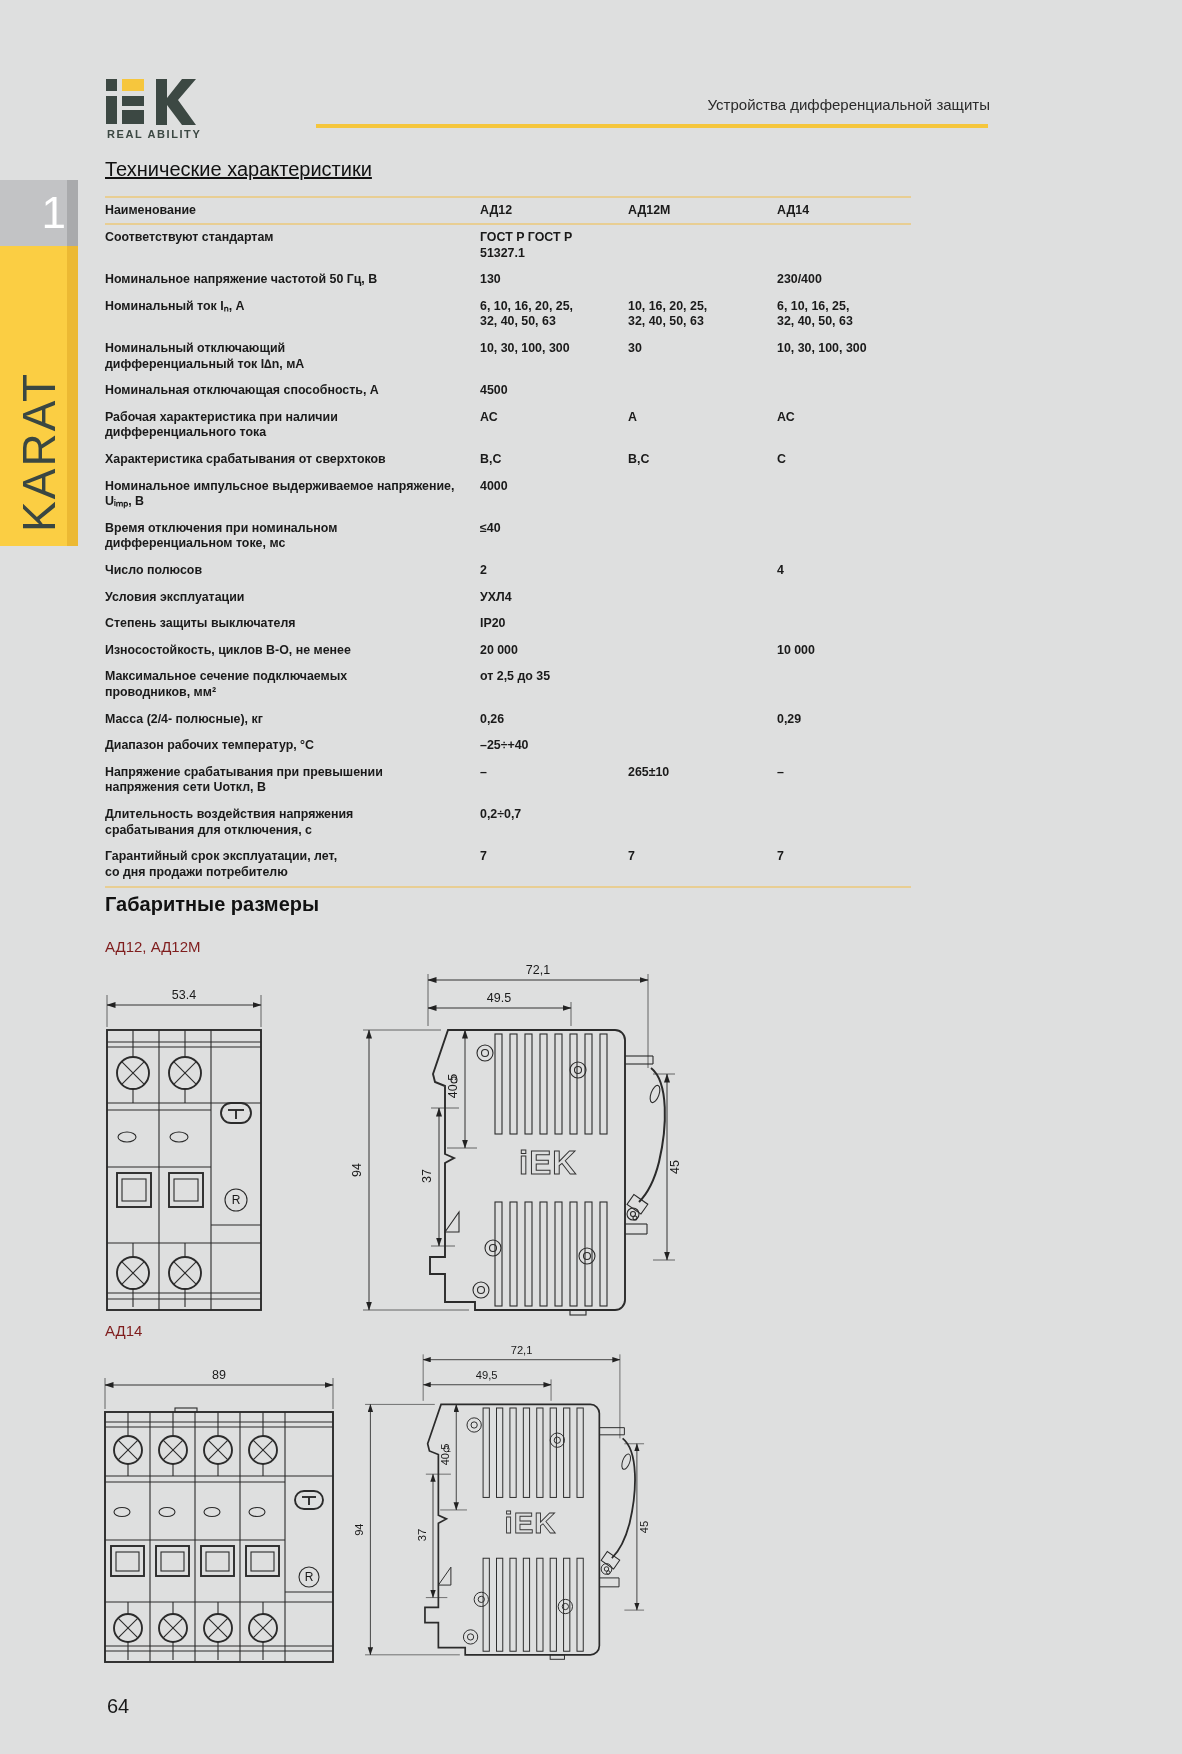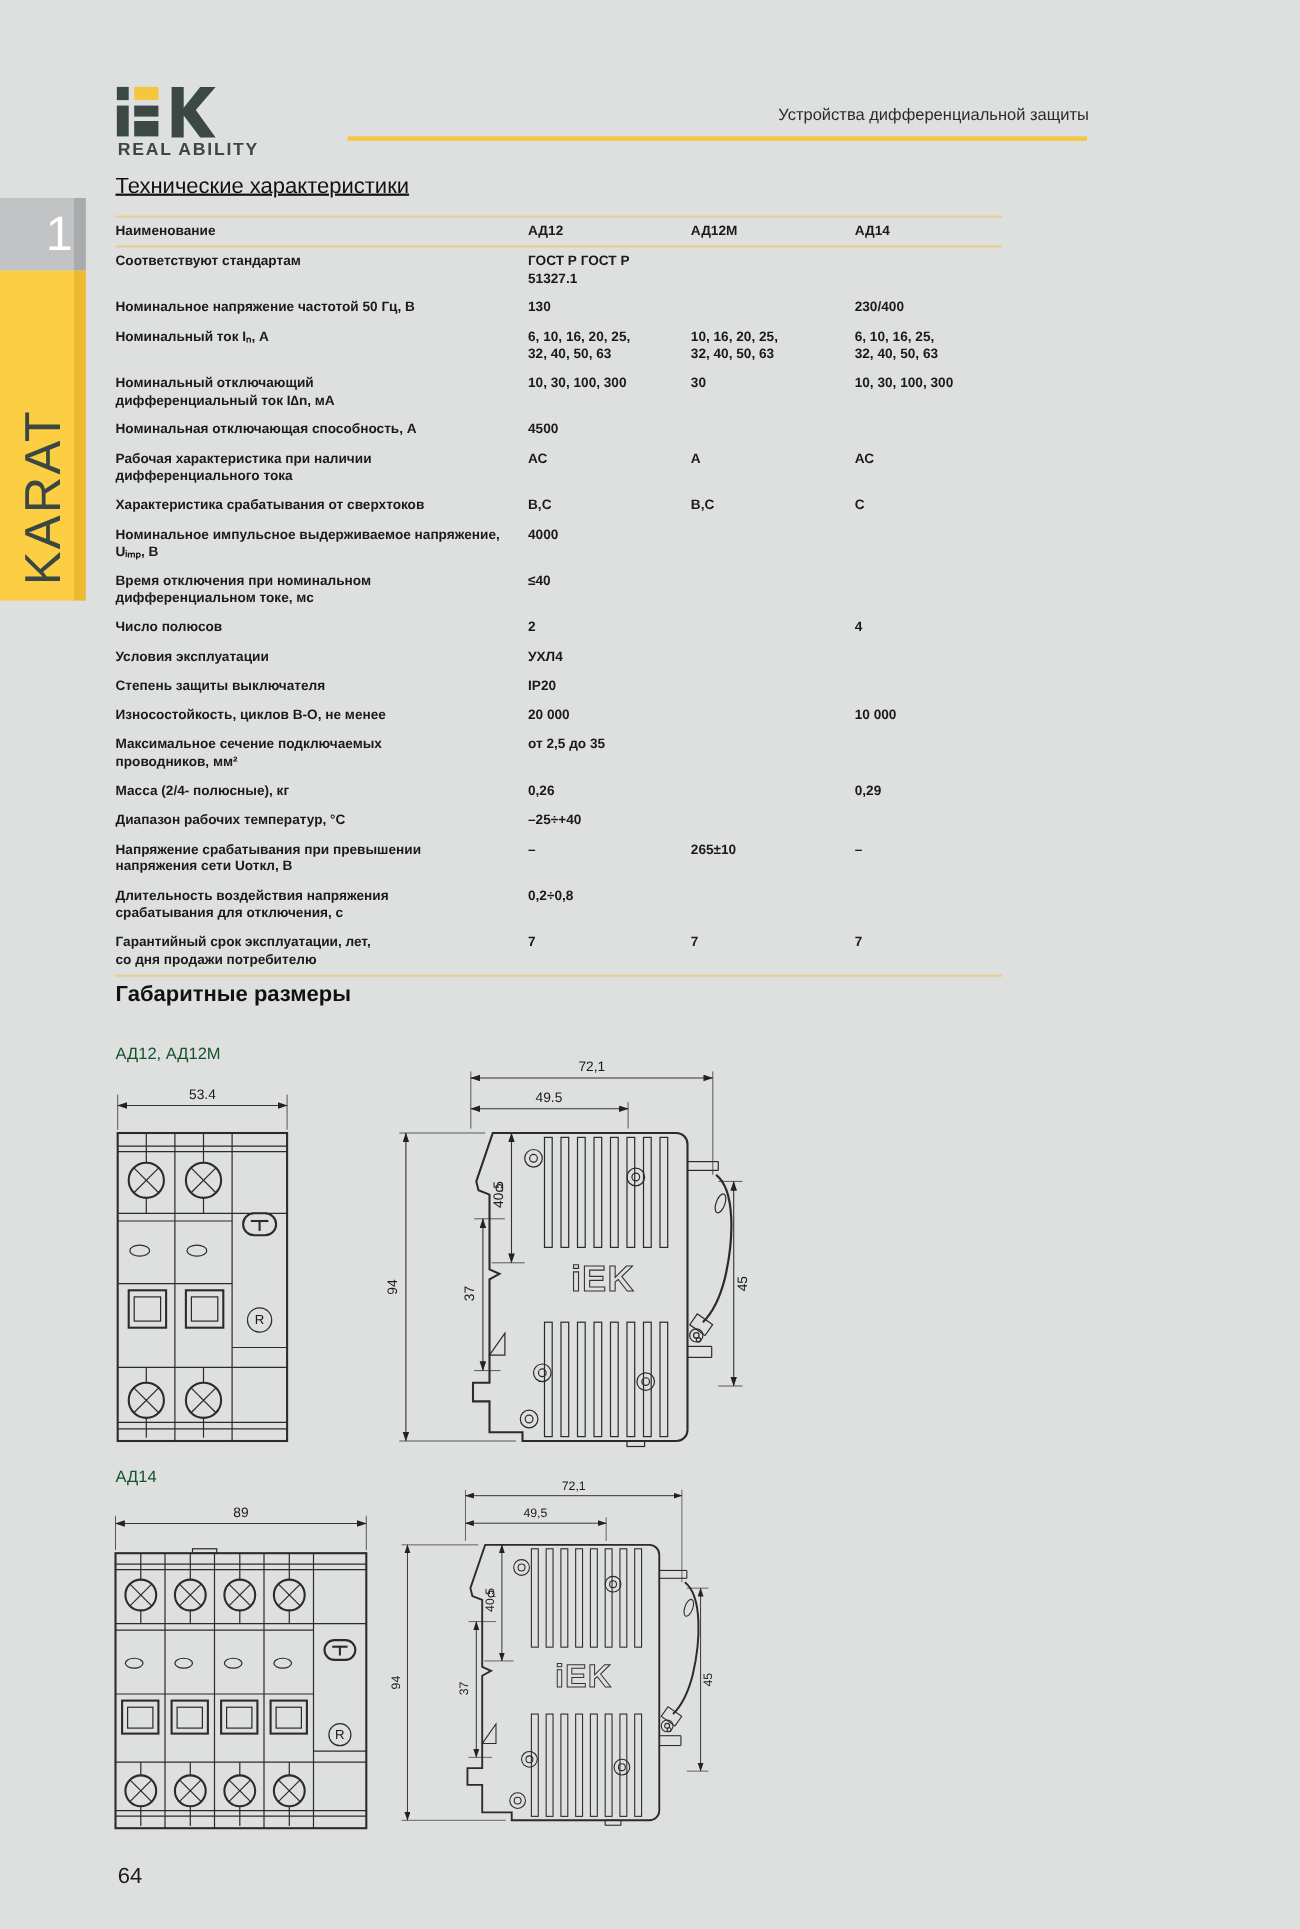--- a/index.html
+++ b/index.html
@@ -10,27 +10,27 @@
     background:linear-gradient(90deg,#C2C3C5 0 86%,#A9AAAC 86% 100%);
     display:flex;align-items:center;justify-content:flex-end;padding-right:12px;box-sizing:border-box;
     color:#fff;font-size:44px;}
   .series-box{position:absolute;left:0;top:246px;width:78px;height:300px;
     background:linear-gradient(90deg,#FBCE43 0 86%,#ECB933 86% 100%);
     display:flex;align-items:flex-end;justify-content:center;box-sizing:border-box;padding-bottom:14px;}
   .series-box span{writing-mode:vertical-rl;transform:rotate(180deg);font-size:46px;color:#3A4742;letter-spacing:2px;}
 
   
   .logo{position:absolute;left:106px;top:76px;}
-  .tagline{position:absolute;left:107px;top:128px;font-size:16px;font-weight:bold;letter-spacing:1.6px;color:#3C4843;}
+  .tagline{position:absolute;left:107px;top:128px;font-size:11px;font-weight:bold;letter-spacing:1.6px;color:#3C4843;}
   .hdr-section{position:absolute;right:192px;top:96px;font-size:15px;color:#2b2b2b;}
   .hdr-rule{position:absolute;left:316px;top:124px;width:672px;height:4px;background:#F5C63C;}
 
   .h1{position:absolute;left:105px;font-size:20px;color:#111;}
   .t1{top:158px;text-decoration:underline;} .t2{top:893px;font-weight:bold;}
-  .sub{position:absolute;left:105px;font-size:15px;color:#14532d;margin-top:12px;}
+  .sub{position:absolute;left:105px;font-size:15px;color:#7f1d1d;}
   .s1{top:938px;} .s2{top:1322px;}
   .pageno{position:absolute;left:107px;top:1674px;font-size:20px;margin-top:21px;}
 
   
   .table{position:absolute;left:105px;top:196px;width:806px;}
   .hr-y{height:2px;background:#E8CE93;}
   .trow{display:grid;grid-template-columns:375px 148px 149px 134px;font-weight:bold;}
   .tc{padding:5.5px 10px 5.5px 0;font-size:12.4px;line-height:15.6px;white-space:pre-line;}
   .thead .tc{padding:5px 0 4px 0;}
 
@@ -196,21 +196,21 @@
     <div class="trow">
         <div class="tc">Напряжение срабатывания при превышении
 напряжения сети Uоткл, В</div>
         <div class="tc">–</div>
         <div class="tc">265±10</div>
         <div class="tc">–</div>
       </div>
     <div class="trow">
         <div class="tc">Длительность воздействия напряжения
 срабатывания для отключения, с</div>
-        <div class="tc">0,2÷0,8</div>
+        <div class="tc">0,2÷0,7</div>
         <div class="tc"></div>
         <div class="tc"></div>
       </div>
     <div class="trow">
         <div class="tc">Гарантийный срок эксплуатации, лет,
 со дня продажи потребителю</div>
         <div class="tc">7</div>
         <div class="tc">7</div>
         <div class="tc">7</div>
       </div>

